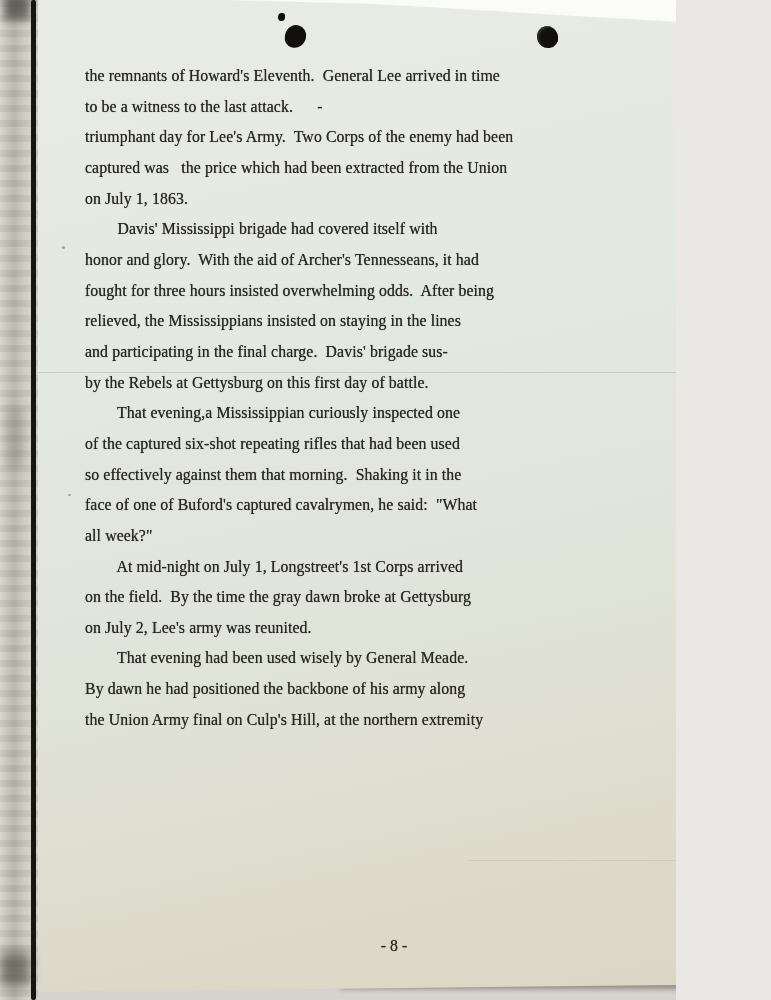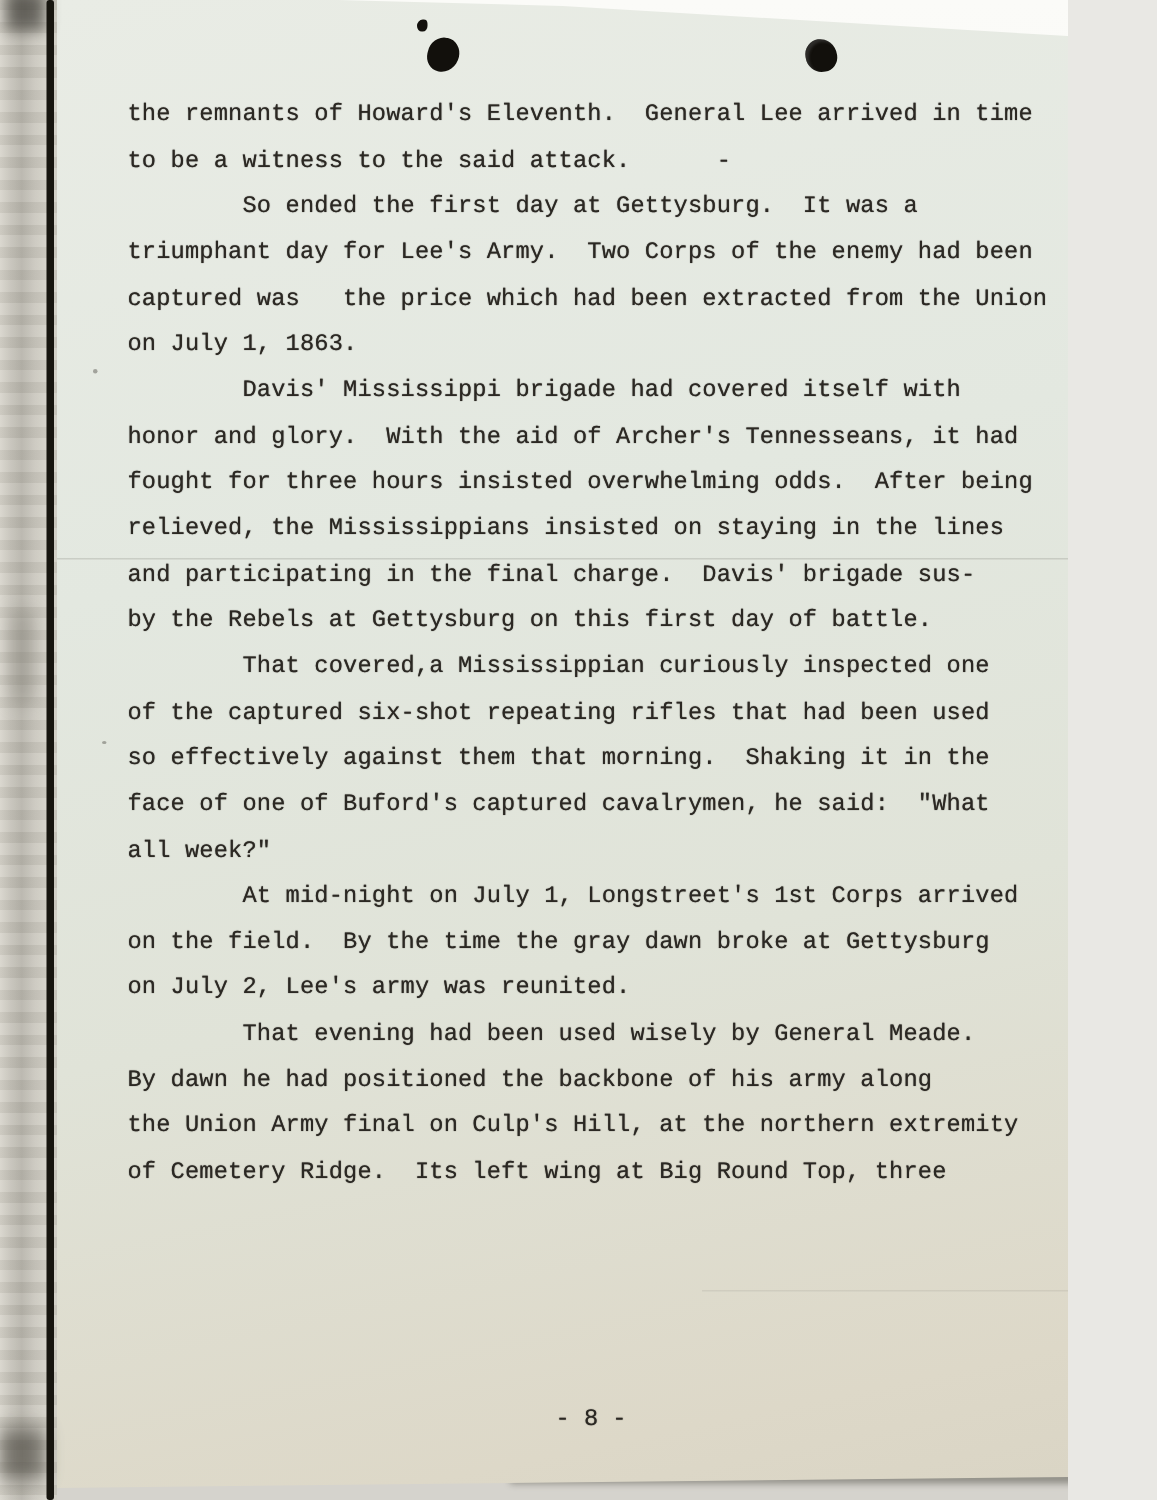--- a/index.html
+++ b/index.html
@@ -1,20 +1,19 @@
 <!DOCTYPE html>
 <html><head>
 <meta charset="utf-8">
 <style>
   html,body{margin:0;padding:0;background:#e9e8e4;}
   .scan{
     position:relative;width:676px;height:1000px;overflow:hidden;
     background:linear-gradient(180deg,#fbfbf8 0%,#f4f4f0 60%,#e3e1db 100%);
-    font-family:Liberation Mono, monospace;
-    padding-left:36px;
+    font-family:Liberation Serif, serif;
   }
   
   .bottom-strip{position:absolute;left:0;top:985px;width:771px;height:15px;background:#d5d3cd;}
   .edge-shadow{position:absolute;left:340px;top:981px;width:431px;height:8px;background:#7e7c74;filter:blur(2.5px);opacity:.8;}
   
   .spine{
     position:absolute;left:0;top:0;width:38px;height:1000px;z-index:3;
     background:linear-gradient(90deg,#d8d5cc 0%,#c6c3ba 18%,#b7b4ab 38%,#c9c6bd 60%,#d4d1c8 80%,#cfccc3 100%);
   }
   .spine-texture{position:absolute;left:0;top:0;width:100%;height:100%;
@@ -67,43 +66,41 @@
     <div class="speck speck-1"></div>
     <div class="speck speck-2"></div>
     <div class="speck speck-3"></div>
 
     <div class="dot dot-left-speck"></div>
     <div class="dot dot-left"></div>
     <div class="dot dot-right"></div>
 
     <div class="typed">
         <div class="line">the remnants of Howard's Eleventh.  General Lee arrived in time</div>
-        <div class="line">to be a witness to the said attack.      -</div>
-        <div class="line">        So ended the first day at Gettysburg.  It was a</div>
+        <div class="line">to be a witness to the last attack.      -</div>
         <div class="line">triumphant day for Lee's Army.  Two Corps of the enemy had been</div>
         <div class="line">captured was   the price which had been extracted from the Union</div>
         <div class="line">on July 1, 1863.</div>
         <div class="line">        Davis' Mississippi brigade had covered itself with</div>
         <div class="line">honor and glory.  With the aid of Archer's Tennesseans, it had</div>
         <div class="line">fought for three hours insisted overwhelming odds.  After being</div>
         <div class="line">relieved, the Mississippians insisted on staying in the lines</div>
         <div class="line">and participating in the final charge.  Davis' brigade sus-</div>
         <div class="line">by the Rebels at Gettysburg on this first day of battle.</div>
-        <div class="line">        That covered,a Mississippian curiously inspected one</div>
+        <div class="line">        That evening,a Mississippian curiously inspected one</div>
         <div class="line">of the captured six-shot repeating rifles that had been used</div>
         <div class="line">so effectively against them that morning.  Shaking it in the</div>
         <div class="line">face of one of Buford's captured cavalrymen, he said:  "What</div>
         <div class="line">all week?"</div>
         <div class="line">        At mid-night on July 1, Longstreet's 1st Corps arrived</div>
         <div class="line">on the field.  By the time the gray dawn broke at Gettysburg</div>
         <div class="line">on July 2, Lee's army was reunited.</div>
         <div class="line">        That evening had been used wisely by General Meade.</div>
         <div class="line">By dawn he had positioned the backbone of his army along</div>
         <div class="line">the Union Army final on Culp's Hill, at the northern extremity</div>
-        <div class="line">of Cemetery Ridge.  Its left wing at Big Round Top, three</div>
       </div>
 
     <div class="page-num">- 8 -</div>
   </div>
 
   <div class="spine">
     <div class="spine-texture"></div>
     <div class="spine-smudge-top"></div>
     <div class="spine-smudge-mid"></div>
     <div class="spine-smudge-bottom"></div>

